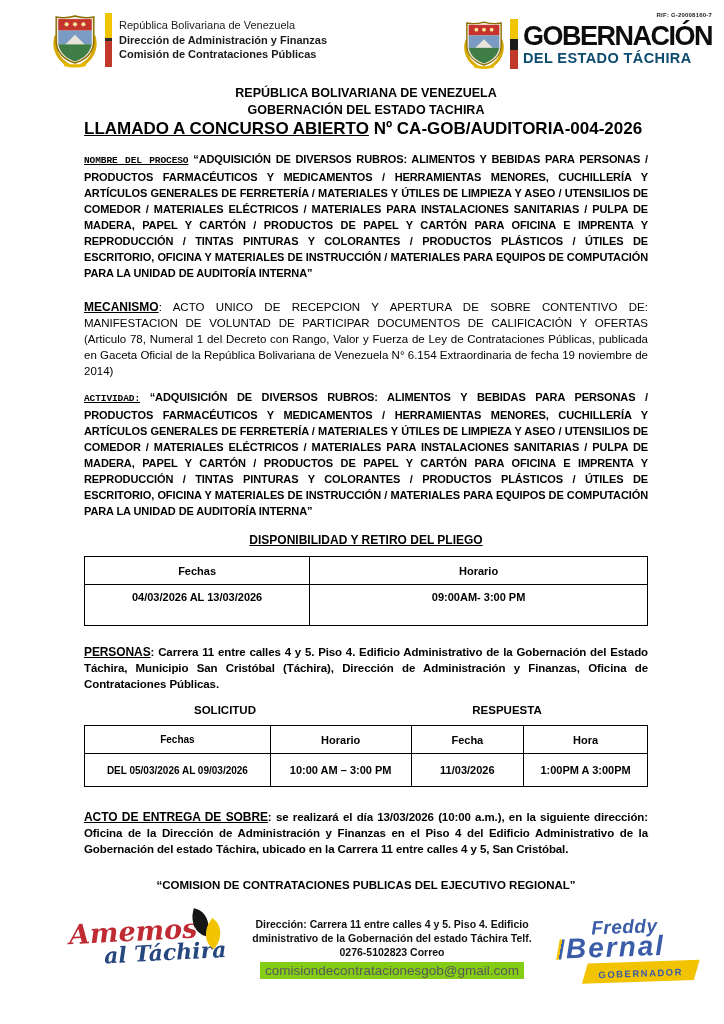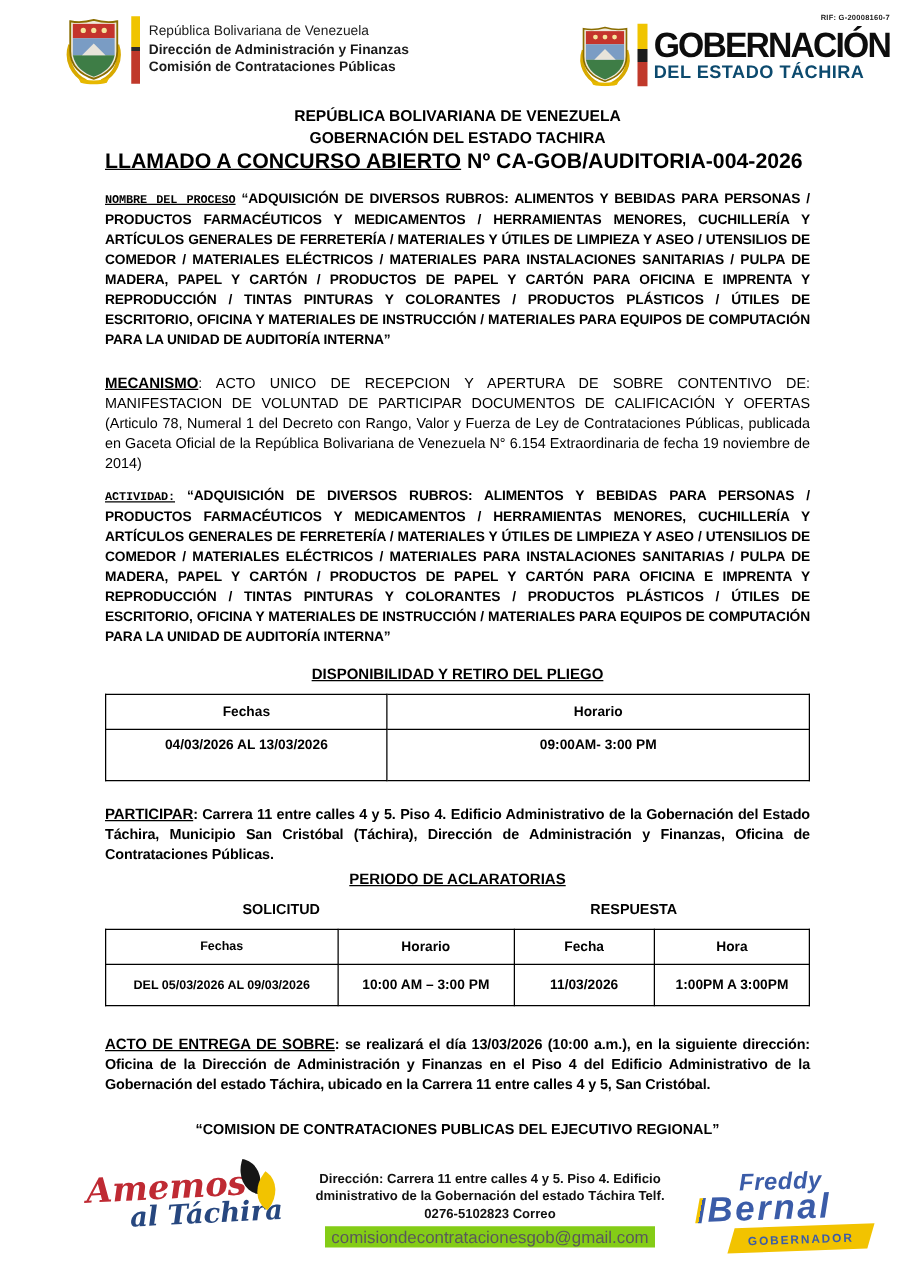--- a/index.html
+++ b/index.html
@@ -141,23 +141,22 @@
         <th class="c0">Fechas</th>
         <th class="c1">Horario</th>
       </tr>
       <tr>
         <td class="c0">04/03/2026 AL 13/03/2026</td>
         <td class="c1">09:00AM- 3:00 PM</td>
       </tr>
     </tbody>
       </table>
 
-    <p class="para para-bold mt18" style="font-size:11.5px;"><span class="u" style="font-size:12px;">PARTICIPAR</span><span>: Carrera 11 entre calles 4 y 5. Piso 4. Edificio Administrativo de la Gobernación del Estado Táchira, Municipio San Cristóbal (Táchira), Dirección de Administración y Finanzas, Oficina de Contrataciones Públicas.</span></p>
-
-    <div class="center-heading u" style="margin-top:4px;">PERIODO DE ACLARATORIAS</div>
+    <p class="para para-bold mt18" style="font-size:11.5px;"><span class="u" style="font-size:12px;">PERSONAS</span><span>: Carrera 11 entre calles 4 y 5. Piso 4. Edificio Administrativo de la Gobernación del Estado Táchira, Municipio San Cristóbal (Táchira), Dirección de Administración y Finanzas, Oficina de Contrataciones Públicas.</span></p>
+
 
     <div class="solresp">
       <div>SOLICITUD</div>
       <div>RESPUESTA</div>
     </div>
 
     <table class="dtable t2">
       <tbody>
           <tr>
         <th class="c0">Fechas</th>

